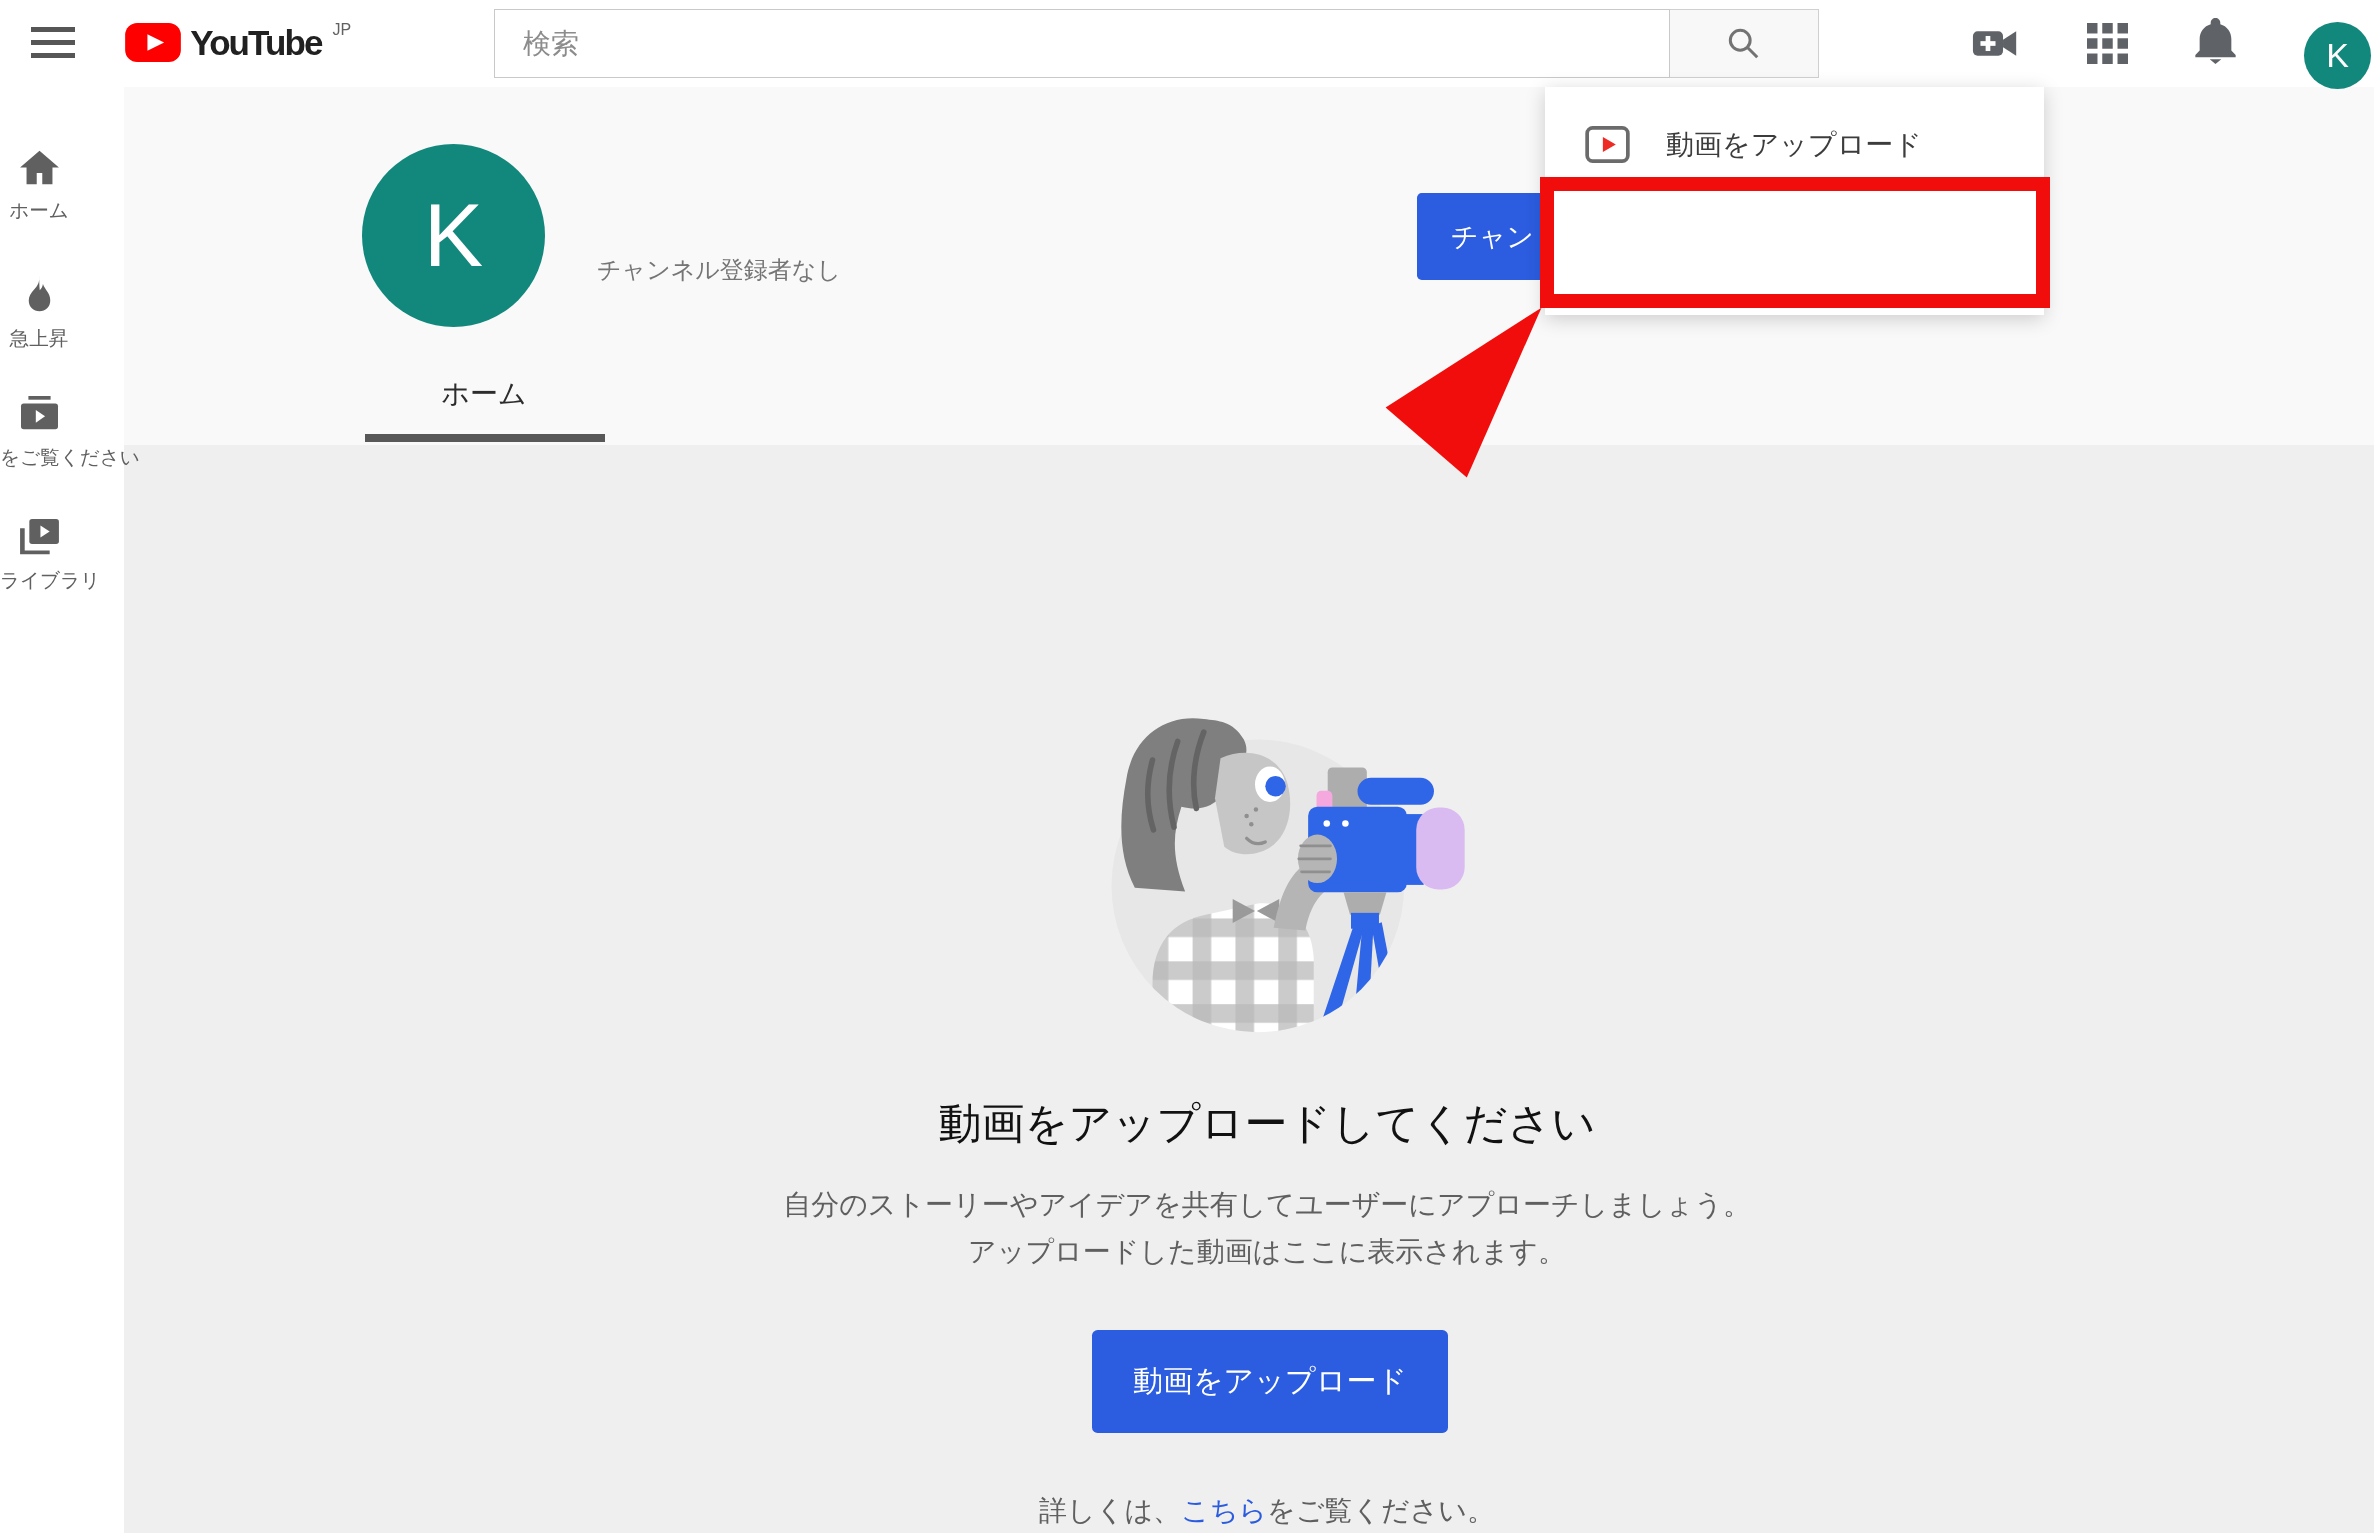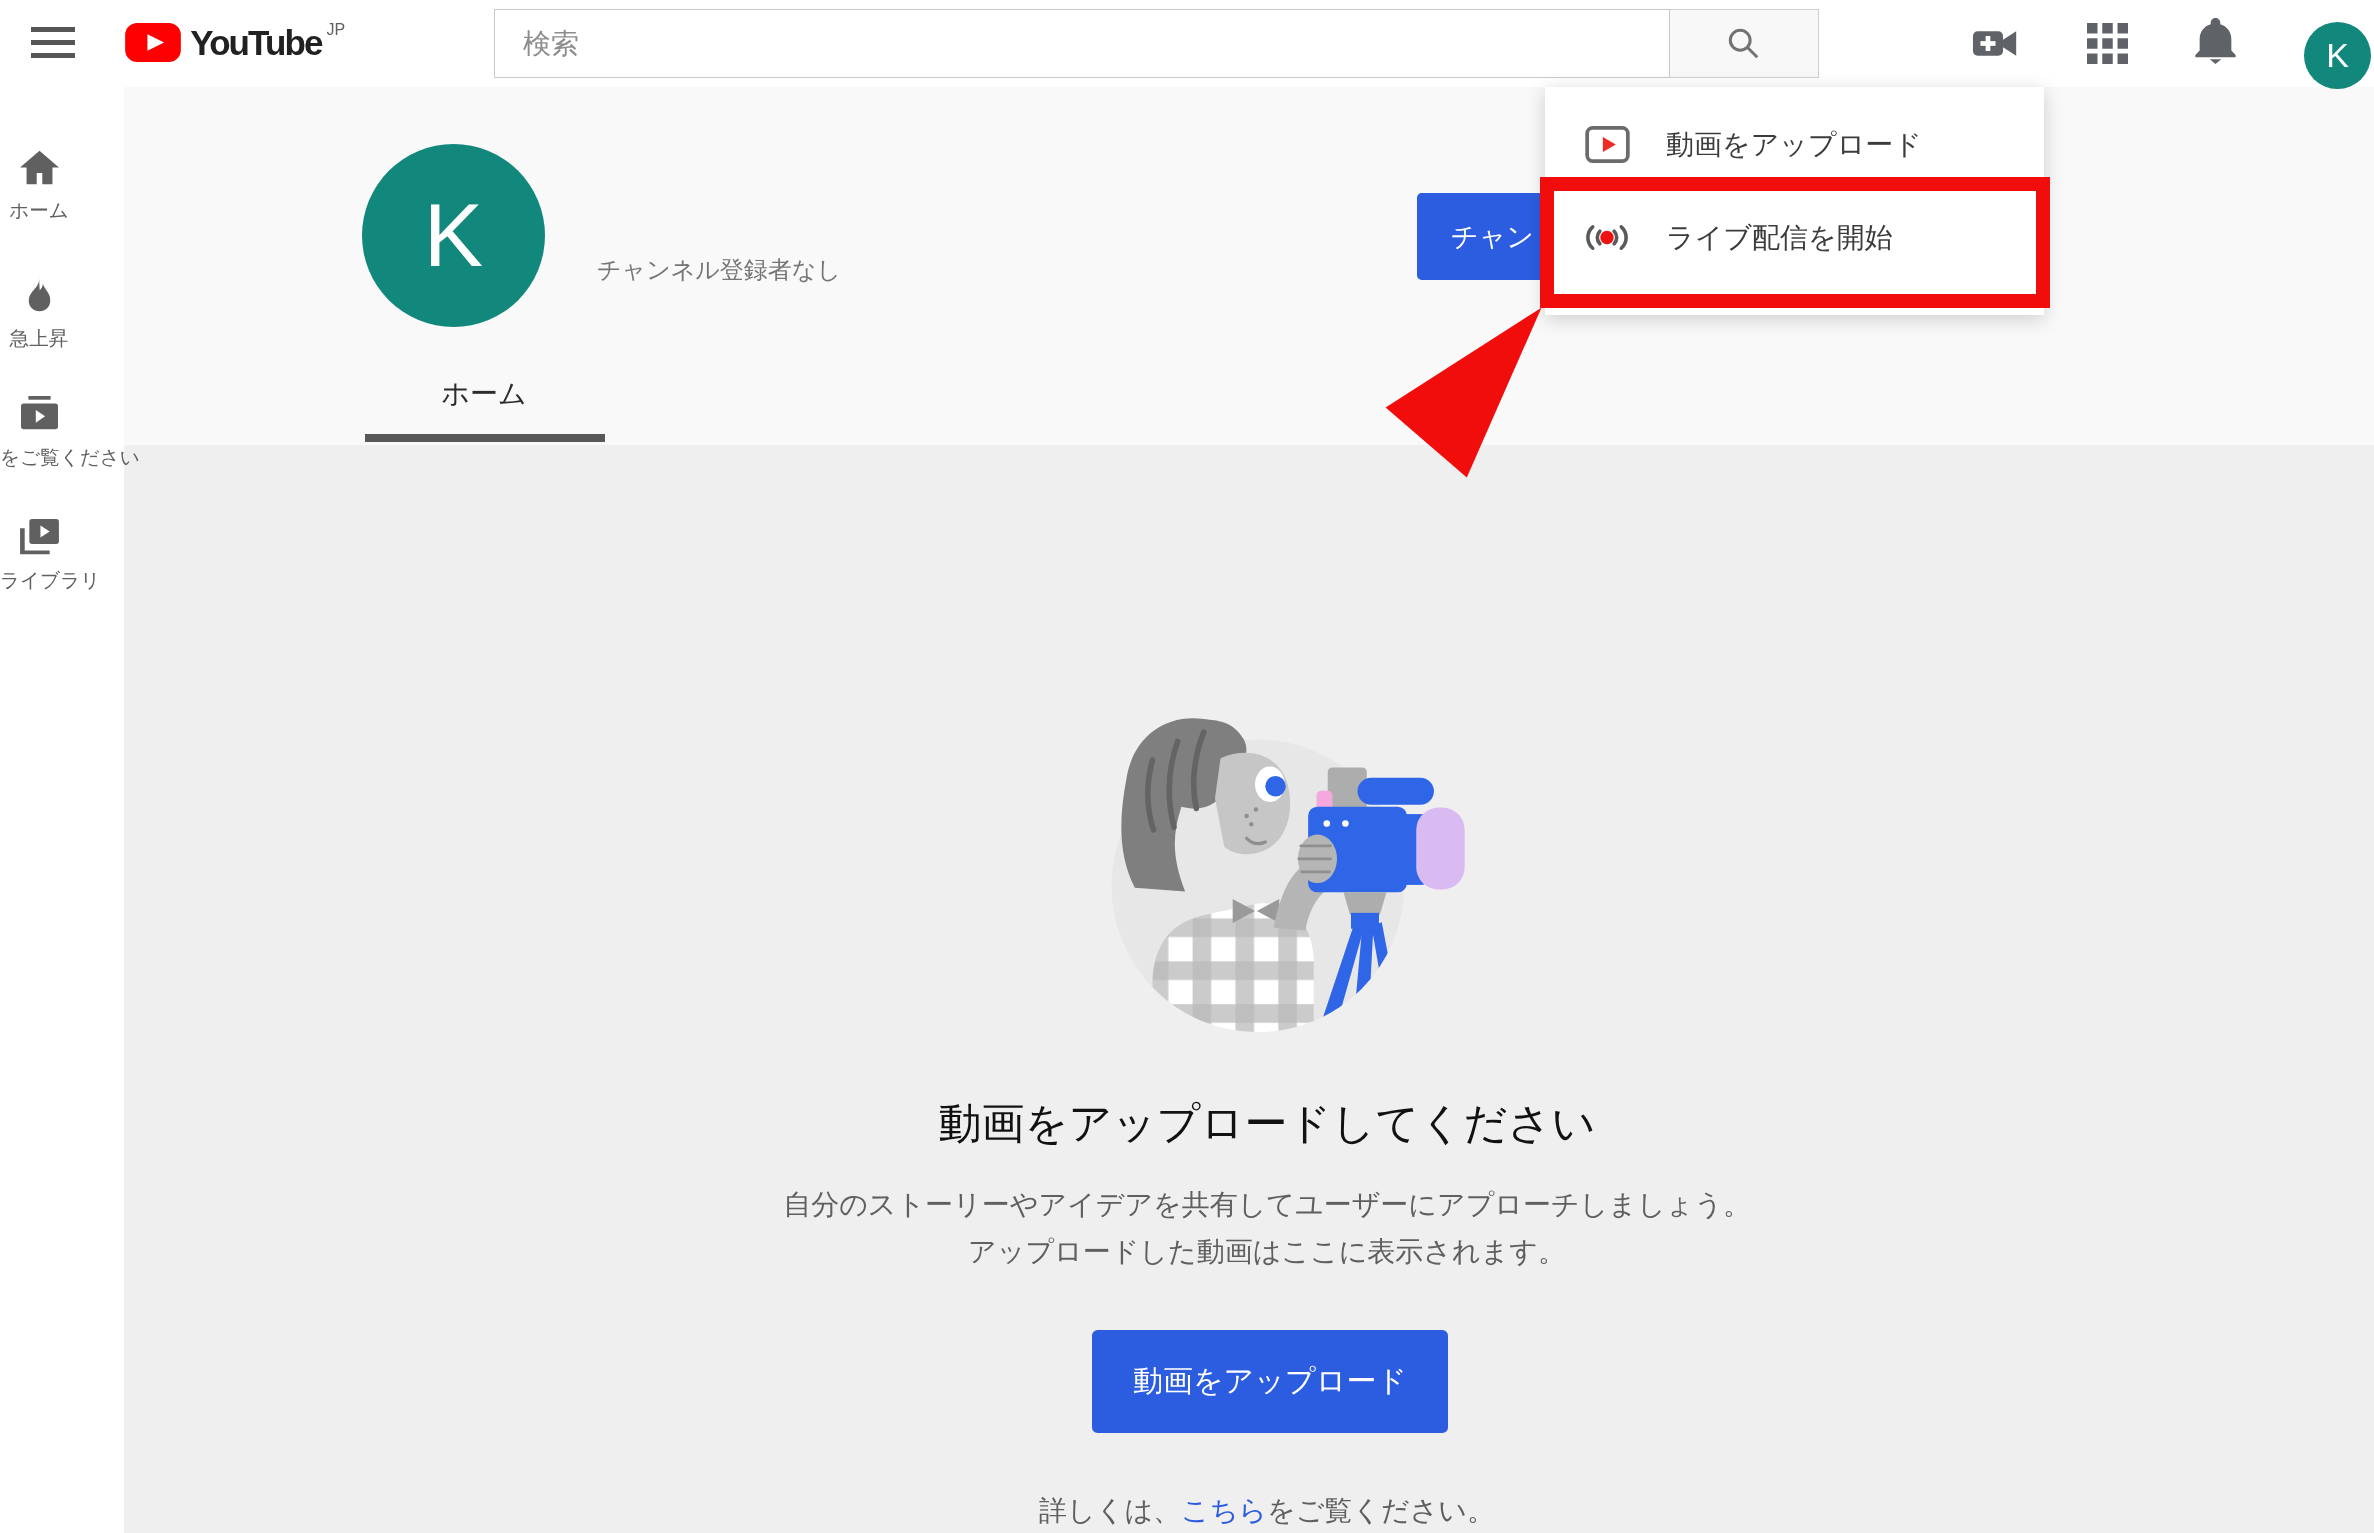--- a/index.html
+++ b/index.html
@@ -5,21 +5,21 @@
   html,body{margin:0;padding:0;background:#fff;}
   #page{position:relative;width:2374px;height:1534px;overflow:hidden;
         font-family:"Liberation Sans","DejaVu Sans",sans-serif;background:#c2410c;}
   
   .topbar{position:absolute;left:0;top:0;width:2374px;height:87px;background:#fff;z-index:30;}
   .hamburger{position:absolute;left:31px;top:27px;width:44px;height:34px;cursor:pointer;}
   .hamburger span{display:block;width:44px;height:4.7px;background:#565656;margin:0 0 8.4px 0;}
   .logo-wrap{position:absolute;left:125px;top:23px;height:43px;display:flex;align-items:flex-start;}
   .logo-badge{width:56px;height:39px;}
   .logo-word{font-weight:bold;font-size:35px;letter-spacing:-1.9px;color:#212121;margin-left:9.3px;line-height:39px;}
-  .logo-region{font-size:16px;color:#616161;margin-left:5px;margin-top:-1.9px;}
+  .logo-region{font-size:16px;color:#616161;margin-left:11px;margin-top:-1.9px;}
   .search-input{position:absolute;left:494px;top:9.3px;width:1176px;height:69px;box-sizing:border-box;
     border:1.9px solid #c9c9c9;background:#fff;font-size:28px;padding:0 0 0 28px;color:#333;outline:none;
     font-family:inherit;}
   .search-input::placeholder{color:#8c8c8c;}
   .search-btn{position:absolute;left:1670px;top:9.3px;width:149px;height:69px;box-sizing:border-box;
     border:1.9px solid #d0d0d0;border-left:none;background:#f8f8f8;display:flex;align-items:center;justify-content:center;}
   .tb-icon{position:absolute;top:22.4px;width:52px;height:43px;display:flex;align-items:center;justify-content:center;}
   .tb-avatar{position:absolute;left:2304px;top:22.4px;width:67px;height:67px;border-radius:50%;
     background:#12877C;color:#fff;font-size:34px;display:flex;align-items:center;justify-content:center;}
   
@@ -230,34 +230,20 @@
   <div class="dropdown">
     <div class="dd-item" style="top:11.2px;">
       <span class="dd-ic">
         <svg width="45" height="37" viewBox="0 0 48 40">
           <rect x="2" y="2" width="44" height="36" rx="6" fill="none" stroke="#6b6b6b" stroke-width="4"></rect>
           <polygon points="19,12 33,20 19,28" fill="#EE2A24"></polygon>
         </svg>
       </span>
       <span class="dd-lb">動画をアップロード</span>
     </div>
-    <div class="dd-item" style="top:104px;">
-      <span class="dd-ic">
-        <svg width="52" height="37" viewBox="0 0 56 40">
-          <g stroke="#5a5a5a" stroke-width="4" fill="none" stroke-linecap="round">
-            <path d="M20 13 a10 10 0 0 0 0 14"></path>
-            <path d="M12 8 a16 16 0 0 0 0 24"></path>
-            <path d="M36 13 a10 10 0 0 1 0 14"></path>
-            <path d="M44 8 a16 16 0 0 1 0 24"></path>
-          </g>
-          <circle cx="28" cy="20" r="7.5" fill="#EE1111"></circle>
-        </svg>
-      </span>
-      <span class="dd-lb">ライブ配信を開始</span>
-    </div>
   </div>
 
   <div class="red-rect"></div>
   <svg class="red-arrow" width="168" height="182" viewBox="0 0 180 195">
     <polygon points="173,5 6,112 93,187" fill="#F20D0D"></polygon>
   </svg>
 
 </div>
 
 

